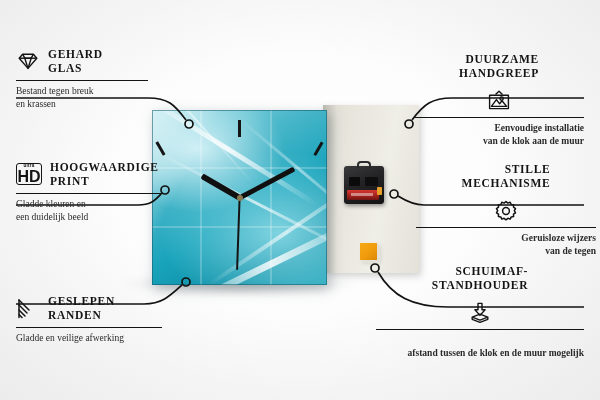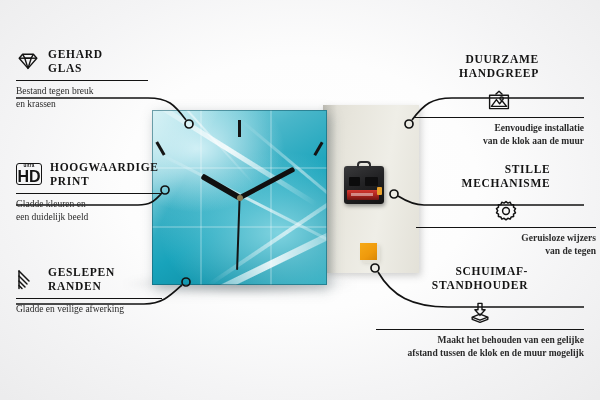--- a/index.html
+++ b/index.html
@@ -231,21 +231,21 @@
       <span class="hd-box">
         <span class="u">ultra</span>
         <span class="h">HD</span>
       </span>
       <span class="title"><span>HOOGWAARDIGE</span><br><span>PRINT</span></span>
     </div>
     <div class="rule" style="width:146px;"></div>
     <div class="desc"><span>Gladde kleuren en</span><br><span>een duidelijk beeld</span></div>
   </div>
 
-  <div class="callout left" style="left:16px; top:265px; width:180px;">
+  <div class="callout left" style="left:16px; top:294px; width:180px;">
     <div class="head">
       <span class="ico">
         <svg viewBox="0 0 24 24" fill="none" stroke="#141414" stroke-width="1.5" stroke-linecap="round">
           <path d="M3 4 L13 14"></path>
             <path d="M3 9 L11 17"></path>
             <path d="M3 14 L9 20"></path>
             <path d="M3 18.5 L6 21.5"></path>
           <path d="M3 4 V21.5"></path>
         </svg>
       </span>
@@ -290,16 +290,16 @@
       <span class="title"><span>SCHUIMAF-</span><br><span>STANDHOUDER</span></span>
       <span class="ico">
         <svg viewBox="0 0 24 24" fill="none" stroke="#141414" stroke-width="1.4" stroke-linejoin="round">
           <path d="M10 2.4 h4 v6.4 h3.1 L12 14.4 L6.9 8.8 H10 Z"></path>
           <path d="M4.2 16.2 L12 13.2 L19.8 16.2 L12 19.2 Z"></path>
           <path d="M4.2 16.2 v2.1 L12 21.4 L19.8 18.3 v-2.1"></path>
         </svg>
       </span>
     </div>
     <div class="rule" style="width:208px; margin-left:auto;"></div>
-    <div class="desc"><span>Maakt het behouden van een gelijke</span><br><span>afstand tussen de klok en de muur mogelijk</span></div>
+    <div class="desc"><br><span>afstand tussen de klok en de muur mogelijk</span></div>
   </div>
 
 </div>
 
 </body></html>

